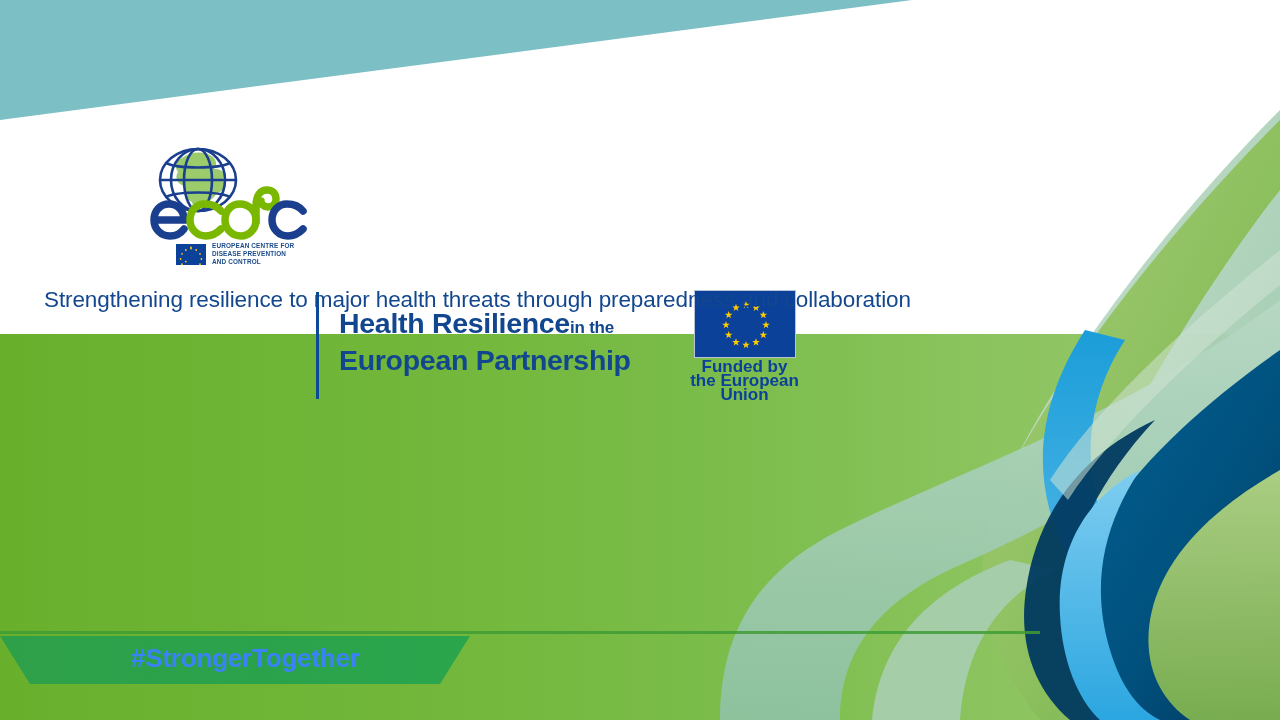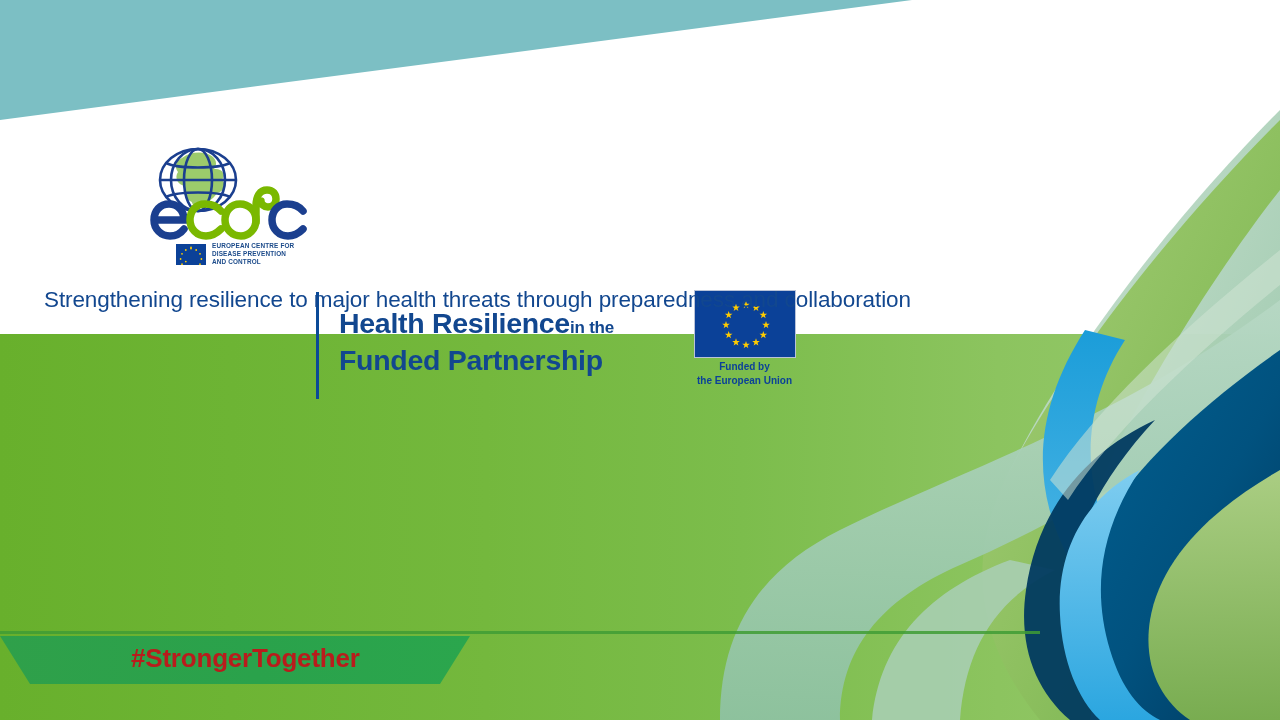--- a/index.html
+++ b/index.html
@@ -130,21 +130,21 @@
   }
   #eu-stars { position: absolute; left: 0; top: 0; }
   #eu-caption {
     position: absolute;
     left: 0;
     top: 70px;
     width: 115px;
     text-align: center;
     color: #0b4198;
     font-weight: bold;
-    font-size: 10px;
+    font-size: 17px;
     line-height: 14px;
     white-space: pre-line;
   }
 
   #tagline {
     position: absolute;
     left: 44px;
     top: 285px;
     width: 1000px;
     color: #12478f;
@@ -181,21 +181,21 @@
     top: 636px;
     width: 470px;
     height: 48px;
     background: linear-gradient(90deg, #2fa04a 0%, #2aa24b 55%, #2ba64d 100%);
     clip-path: polygon(0 0, 470px 0, 440px 48px, 30px 48px);
   }
   #hashtag {
     position: absolute;
     left: 131px;
     top: 643px;
-    color: #b91c1c;
+    color: #3b82f6;
     font-size: 26px;
     font-weight: bold;
     letter-spacing: -0.2px;
   }
 
   .nosel { user-select: none; }
 </style>
 </head>
 <body>
 
@@ -374,21 +374,21 @@
 AND CONTROL</div>
       </div>
     </div>
 
     <div id="divider"></div>
 
     <div id="hrep-title">
       <div>
         <span>Health Resilience</span><span class="small">in the</span>
       </div>
-      <div>Funded Partnership</div>
+      <div>European Partnership</div>
     </div>
 
     <div id="eu-block">
       <div id="eu-flag">
         <svg id="eu-stars" viewBox="0 0 102 68" width="102" height="68">
           <g fill="#ffcc00" id="star-ring">
               <polygon points="51.00,10.00 51.94,12.71 54.80,12.76 52.52,14.49 53.35,17.24 51.00,15.60 48.65,17.24 49.48,14.49 47.20,12.76 50.06,12.71"></polygon>
               <polygon points="61.00,12.68 61.94,15.39 64.80,15.44 62.52,17.17 63.35,19.92 61.00,18.28 58.65,19.92 59.48,17.17 57.20,15.44 60.06,15.39"></polygon>
               <polygon points="68.32,20.00 69.26,22.71 72.12,22.76 69.84,24.49 70.67,27.24 68.32,25.60 65.97,27.24 66.80,24.49 64.52,22.76 67.38,22.71"></polygon>
               <polygon points="71.00,30.00 71.94,32.71 74.80,32.76 72.52,34.49 73.35,37.24 71.00,35.60 68.65,37.24 69.48,34.49 67.20,32.76 70.06,32.71"></polygon>

